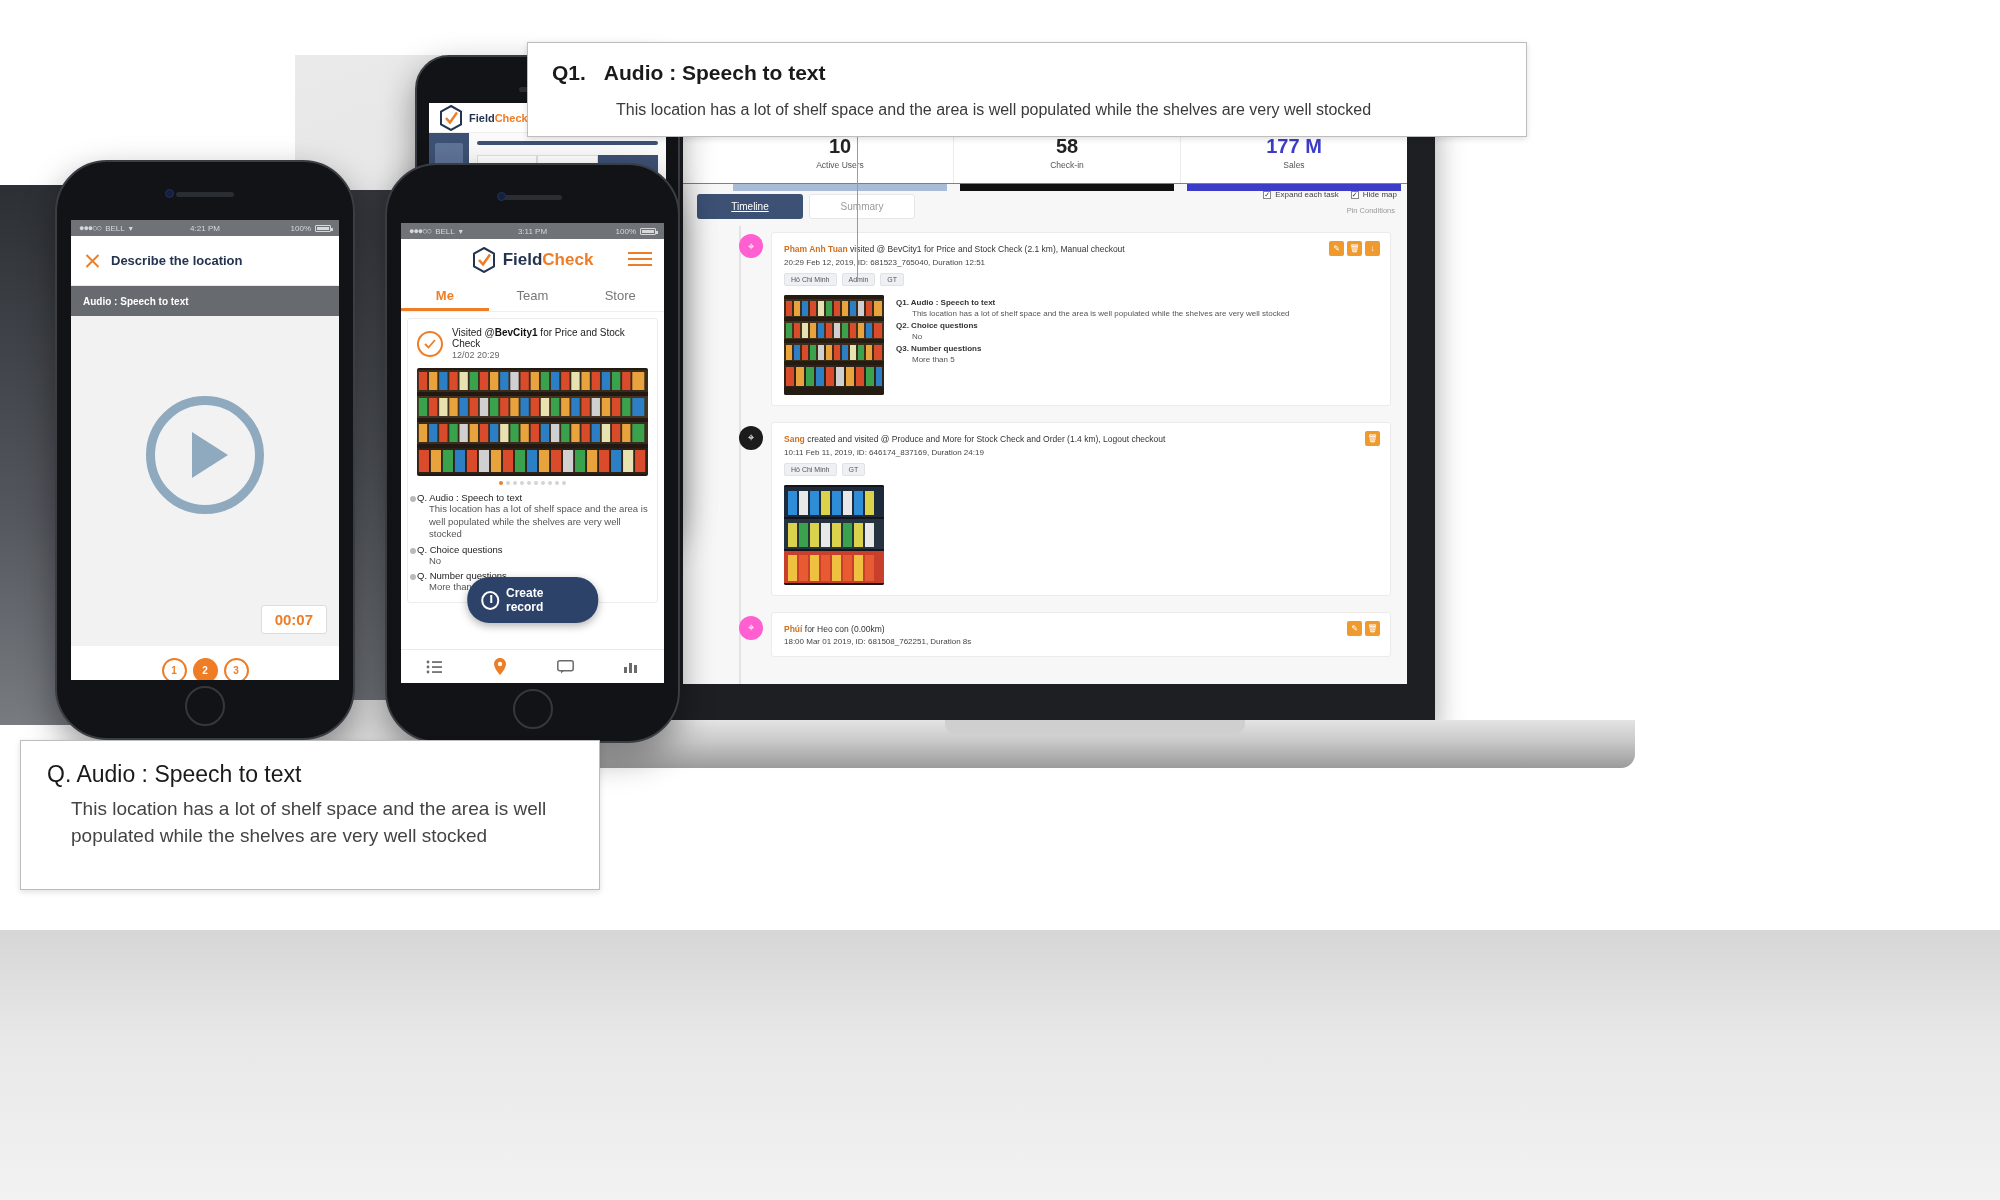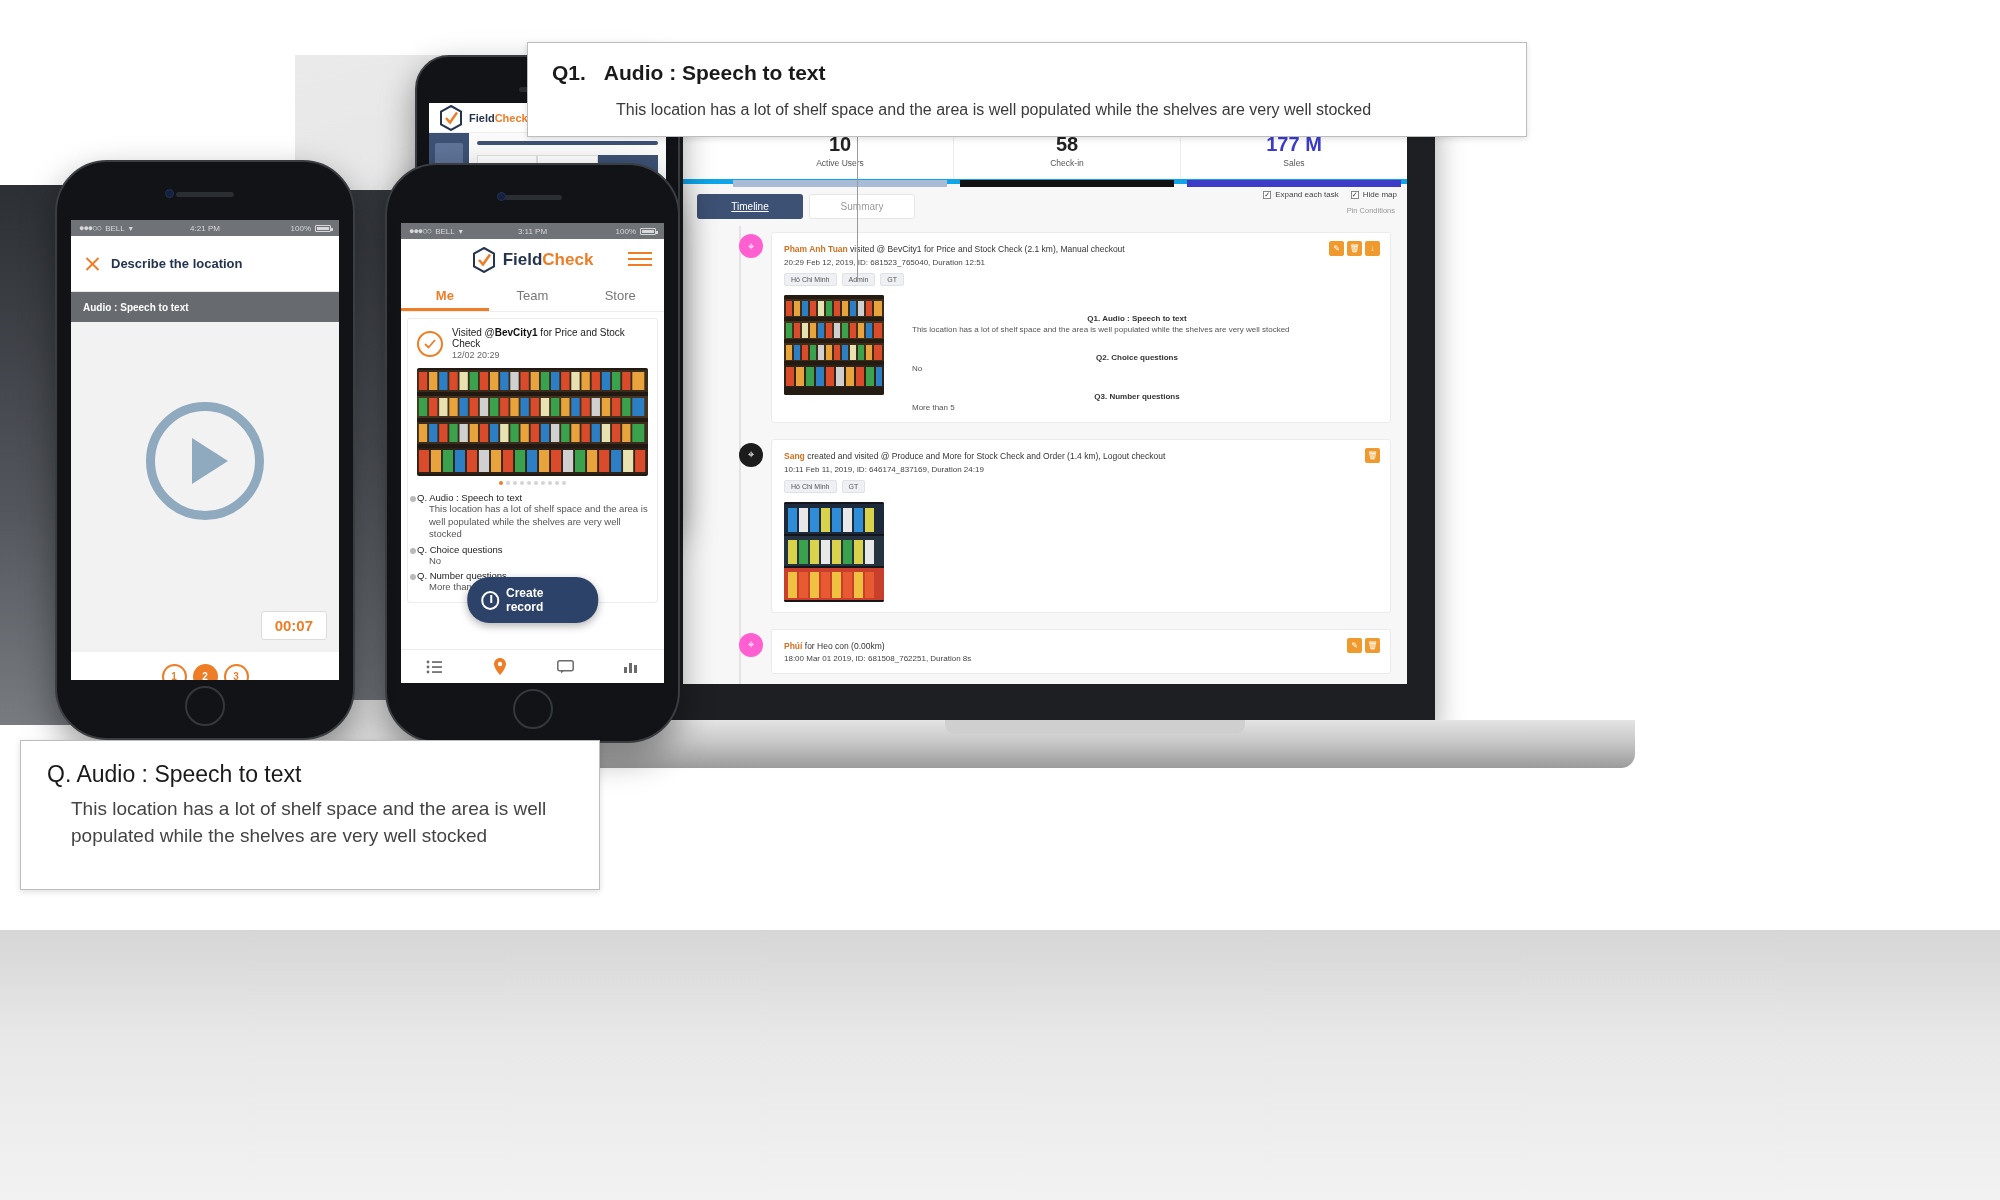--- a/index.html
+++ b/index.html
@@ -44,21 +44,21 @@
     background:linear-gradient(180deg,#e4e4e4 0%,#c8c8c8 45%,#9b9b9b 100%);
     border-radius:0 0 14px 14px;
   }
   .laptop-notch{
     position:absolute; left:290px; top:612px; width:300px; height:14px;
     background:#cfcfcf; border-radius:0 0 10px 10px;
   }
 
   
   .dash{ position:absolute; inset:0; background:#f7f7f8; }
-  .kpi-row{ display:flex; height:62px; background:#fff; border-bottom:5px solid #0ea5e9;padding-left:44px;}
+  .kpi-row{ display:flex; height:62px; background:#fff; border-bottom:1px solid #0ea5e9;padding-left:44px;}
   .kpi{ flex:1; position:relative; display:flex; flex-direction:column;
         align-items:center; justify-content:center; border-right:1px solid #ececec;}
   .kpi:last-child{ border-right:none;}
   .kpi-val{ font-size:20px; font-weight:bold; color:#222; line-height:1.05;}
   .kpi-lab{ font-size:8.5px; color:#555; margin-top:3px;}
   .kpi-bar{ position:absolute; left:6px; right:6px; bottom:-8px; height:7px;}
 
   .tab-strip{ display:flex; gap:0; padding:10px 14px 8px 14px; background:#f7f7f8;}
   .tabbtn{ width:106px; height:25px; border-radius:3px; font-size:10px;
            display:flex; align-items:center; justify-content:center; cursor:pointer;}
@@ -89,21 +89,21 @@
   .chip{ font-size:7px; padding:2px 6px; border-radius:2px; background:#eef0f3; color:#555;
          border:1px solid #e0e2e6;}
   .act-btns{ position:absolute; right:10px; top:8px; display:flex; gap:3px;}
   .act{ width:15px; height:15px; background:#f0992c; border-radius:2px; color:#fff;
         font-size:8px; display:flex; align-items:center; justify-content:center; cursor:pointer;}
   .tl-body{ display:flex; gap:12px; margin-top:9px;}
   .shelf-img{ width:100px; height:100px; border-radius:2px; overflow:hidden; position:relative;
               background:#2c2417;}
   .shelf-img.b{ background:#1d1f24;}
   .qa{ flex:1; font-size:8px; color:#333; }
-  .qa .q{ font-weight:bold; margin-top:19px;text-align:center;}
+  .qa .q{ font-weight:bold; margin-top:3px;}
   .qa .a{ margin-left:16px; color:#555; margin-top:2px;}
   .comment-row{ display:flex; align-items:center; gap:8px; margin-top:12px;
                 border-top:1px solid #f0f0f0; padding-top:8px;}
   .avatar-sm{ width:18px; height:18px; border-radius:50%;
               background:radial-gradient(circle at 40% 35%, #c9a07a, #6b4a32);}
   .comment-input{ flex:1; height:18px; border:1px solid #e6e6e6; border-radius:2px;
                   font-size:7.5px; color:#aaa; display:flex; align-items:center; padding:0 6px;}
 
   
   .phone{ position:absolute; }
@@ -127,21 +127,21 @@
   .sb-left{ display:flex; align-items:center; gap:4px;}
   .sb-center{ position:absolute; left:50%; transform:translateX(-50%);}
   .sb-right{ margin-left:auto; display:flex; align-items:center; gap:4px;}
   .dotsig{ letter-spacing:-1px; font-size:9px;}
   .batt{ width:16px;height:7px;border:1px solid #d6d8da;border-radius:1px;position:relative;}
   .batt:after{content:"";position:absolute;right:-3px;top:2px;width:2px;height:3px;background:#d6d8da;}
   .batt i{ position:absolute; inset:1px; background:#d6d8da; display:block;}
 
   
   #phone1{ left:55px; top:160px; width:300px; height:580px;}
-  .p1-title{ height:56px; background:#fff; display:flex; align-items:center; gap:10px;
+  .p1-title{ height:50px; background:#fff; display:flex; align-items:center; gap:10px;
              padding:12px 12px; border-bottom:1px solid #e9e9e9;}
   .x-icon{ width:18px;height:18px; position:relative;}
   .x-icon:before,.x-icon:after{ content:""; position:absolute; left:1px; top:8px;
       width:17px; height:2px; background:#ef7d26;}
   .x-icon:before{ transform:rotate(45deg);} .x-icon:after{ transform:rotate(-45deg);}
   .p1-title span{ font-size:13px; font-weight:bold; color:#24344f;}
   .p1-qbar{ height:30px; background:#676b70; display:flex; align-items:center;
             padding:0 12px; font-size:10px; color:#fff; font-weight:bold;}
   .p1-player{ position:relative; background:#f2f2f2; height:330px;}
   .play-circle{ position:absolute; left:50%; top:42%; transform:translate(-50%,-50%);

